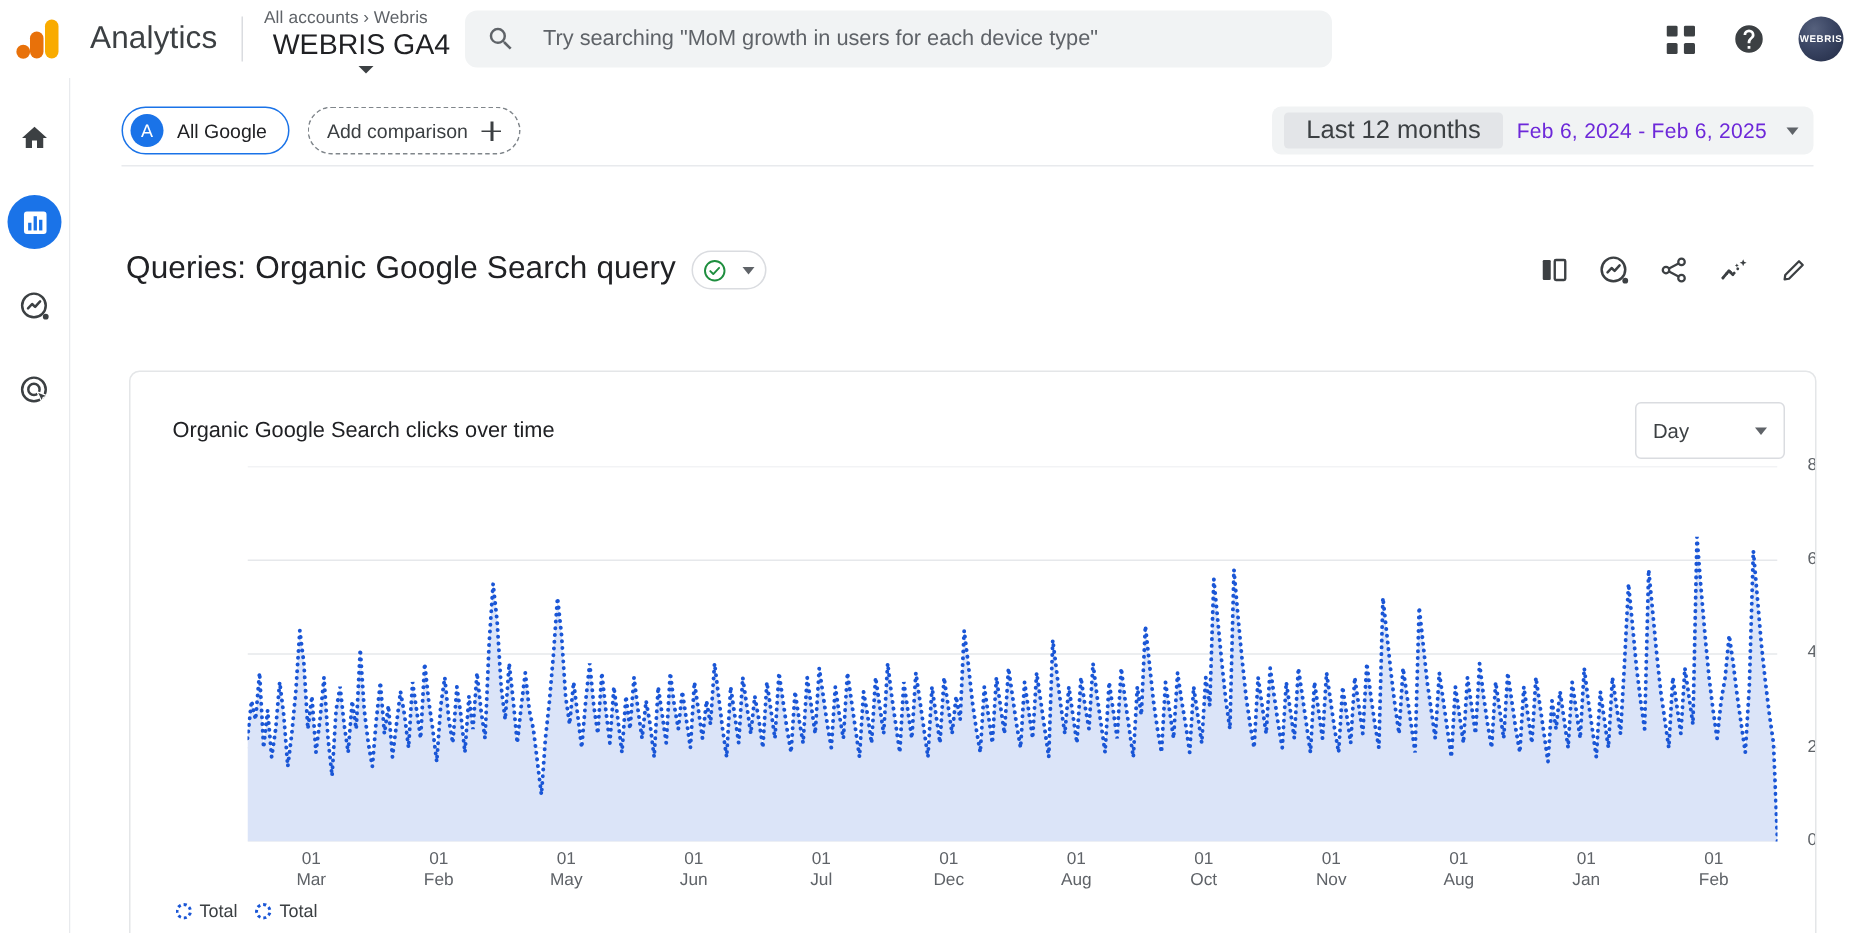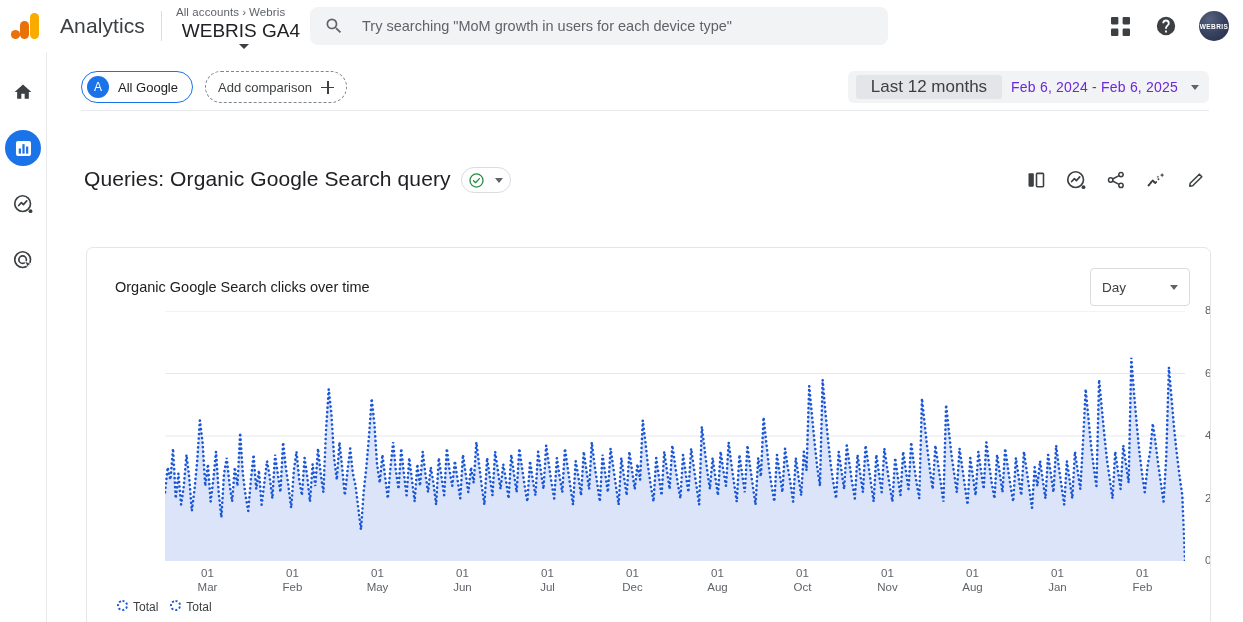--- a/index.html
+++ b/index.html
@@ -130,21 +130,21 @@
 
   .chart-area { position:absolute; left:78px; top:63px; width:1020px; height:250px; }
   .ylabels { position:absolute; left:1100px; top:58px; width:44px; height:260px; }
   .ylabel { position:absolute; font-size:11.5px; color:#5f6368; left:18px; }
   .xlabels { position:absolute; left:78px; top:318px; width:1020px; height:36px; }
   .xtick { position:absolute; text-align:center; width:40px; }
   .xtick .d { font-size:11.5px; color:#5f6368; line-height:14px; display:block; }
   .xtick .m { font-size:11.5px; color:#5f6368; line-height:14px; display:block; }
 
   .legend { position:absolute; left:30px; top:352px; display:flex; align-items:center; gap:12px; }
-  .legend-item { display:flex; align-items:flex-start; gap:5px; cursor:pointer; }
+  .legend-item { display:flex; align-items:center; gap:5px; cursor:pointer; }
   .legend-marker {
     width:11px; height:11px; border-radius:50%;
     border:2.5px dotted #1a56d6; box-sizing:border-box;
   }
   .legend-item .lbl { font-size:12px; color:#3c4043; }
 </style>
 </head>
 <body>
 
 <div class="topbar">

